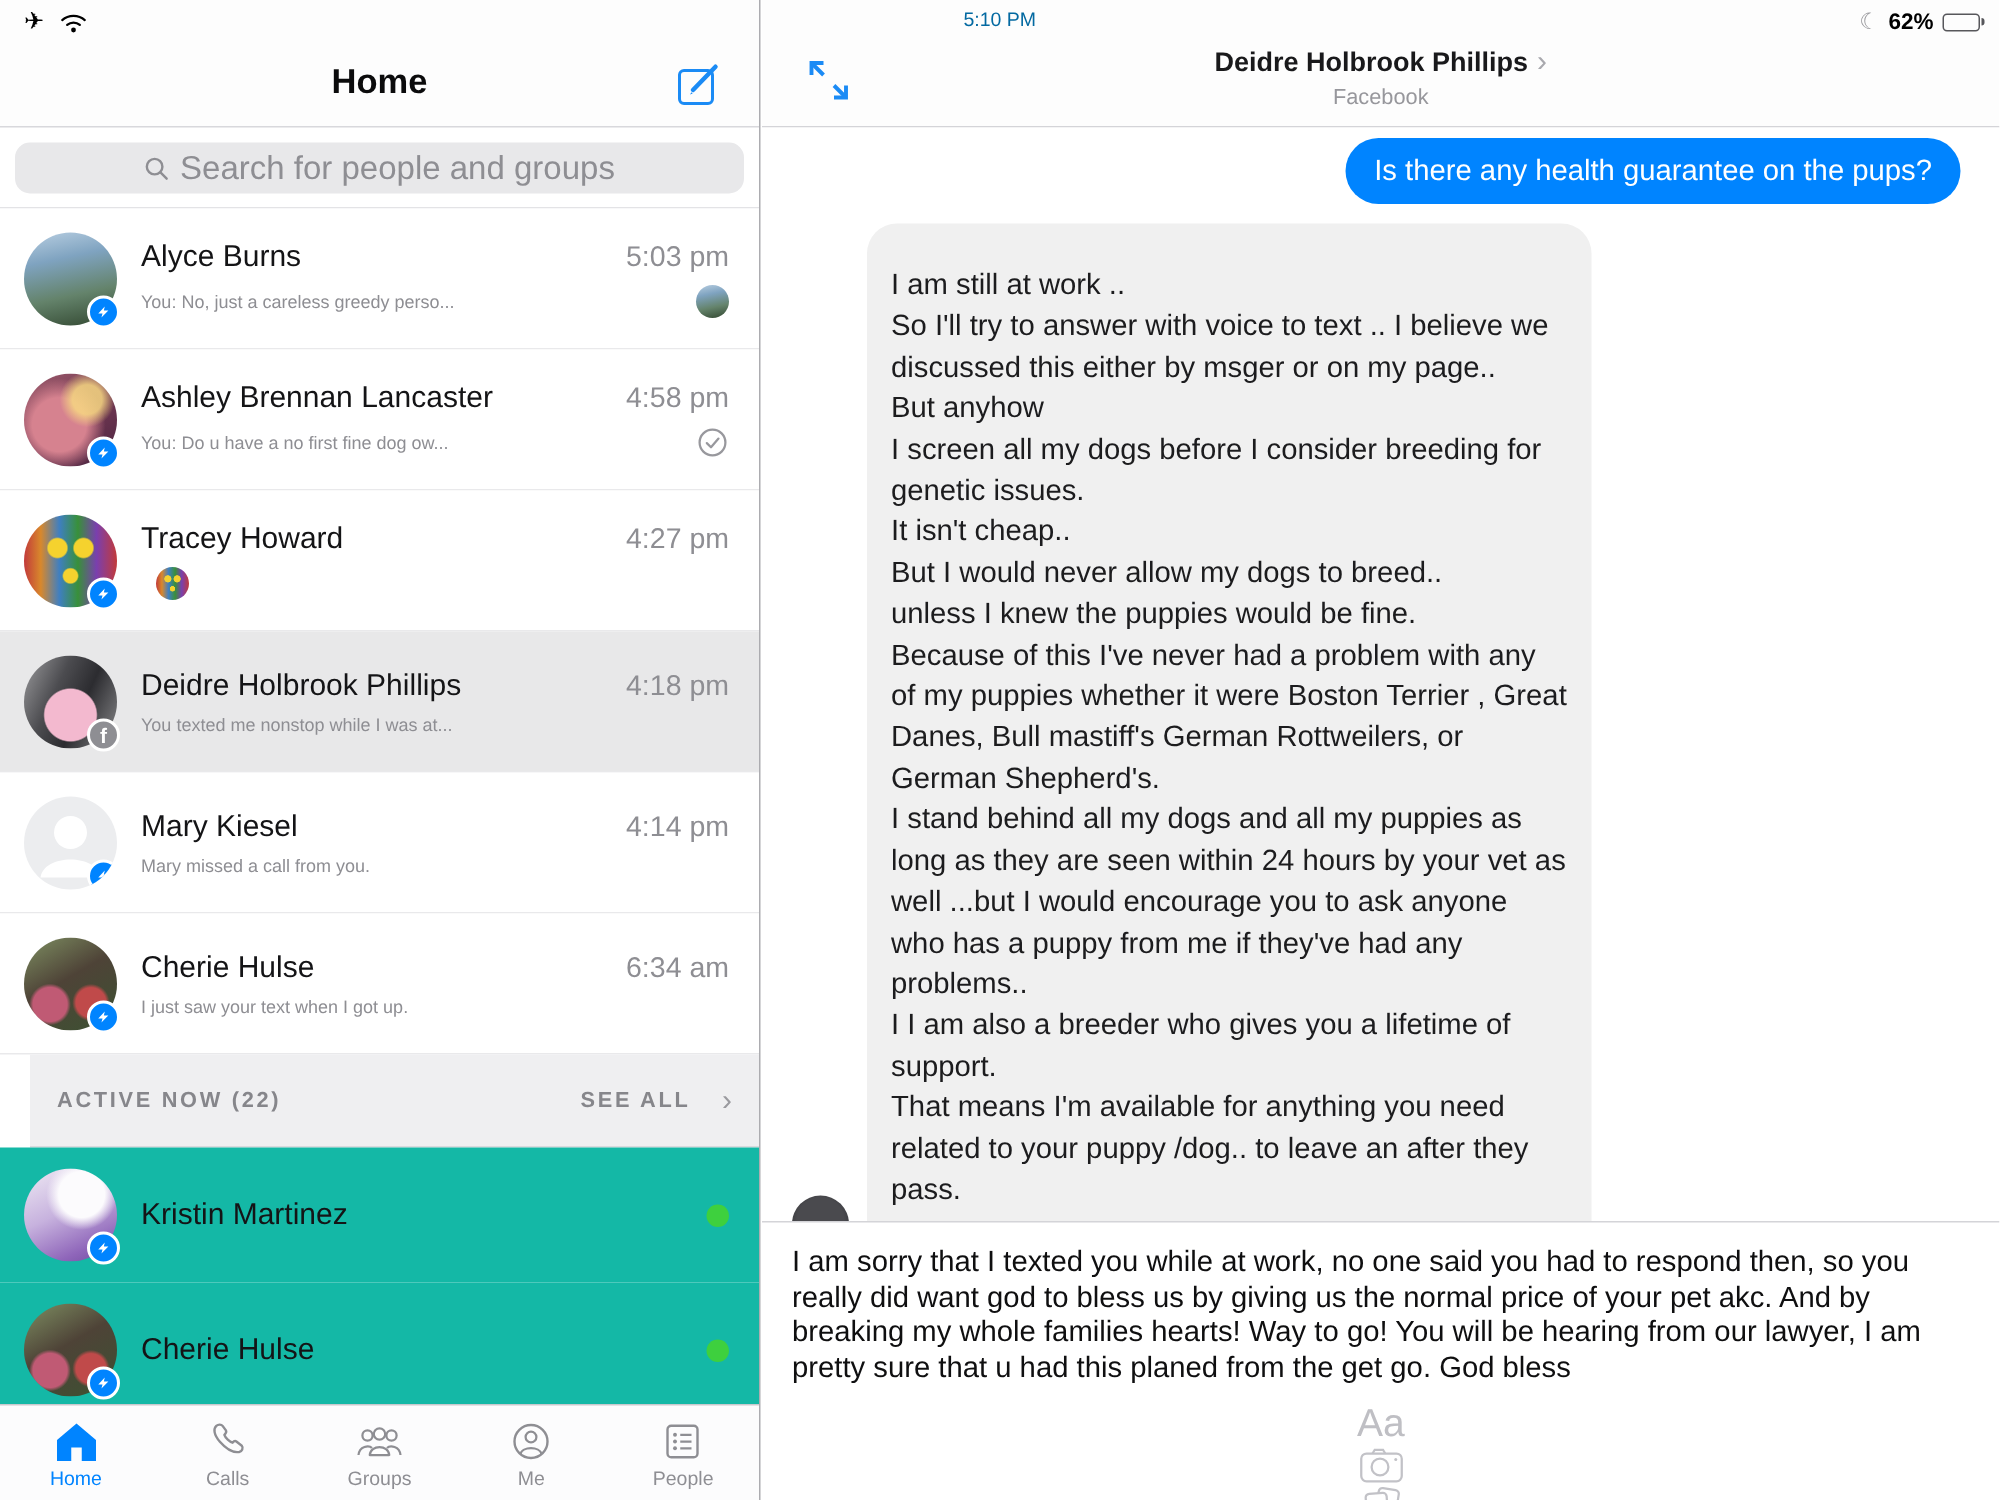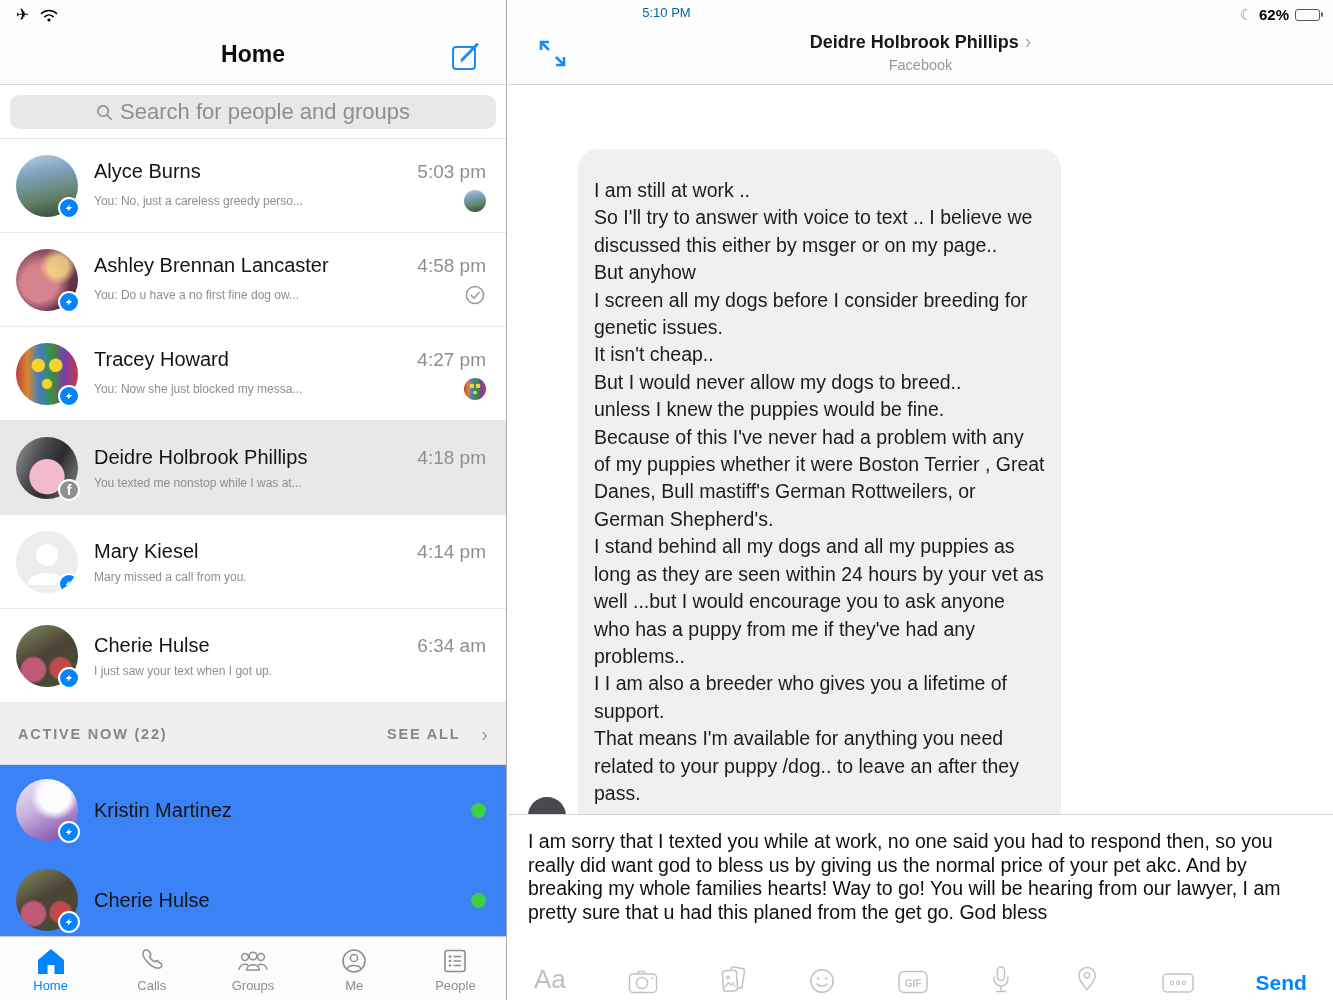--- a/index.html
+++ b/index.html
@@ -31,26 +31,26 @@
   .badge.msgr { background:#0084FF; }
   .badge.fb { background:#8E8E93; color:#fff; font-size:14px; font-weight:700; }
   .row-top { display:flex; justify-content:space-between; align-items:baseline; }
   .cname { font-size:20px; font-weight:500; color:#141416; }
   .ctime { font-size:19px; color:#8E8E93; font-weight:400; }
   .row-bottom { display:flex; justify-content:space-between; align-items:center; }
   .snippet { font-size:12px; color:#8E8E93; white-space:nowrap; overflow:hidden; }
   .receipt { flex:none; width:22px; height:22px; border-radius:50%; margin-left:10px; }
 
   .active-head { height:62px; background:#EFEFF1; border-bottom:1px solid #D9D9DD;
-    display:flex; align-items:center; justify-content:space-between; padding:0 18px; }
+    display:flex; align-items:center; justify-content:space-between; padding:0 18px;margin-left:20px; }
   .active-label { font-size:14.5px; font-weight:600; letter-spacing:1.8px; color:#86868B; }
   .see-all { font-size:14.5px; font-weight:600; letter-spacing:1.8px; color:#86868B;
     display:flex; align-items:flex-end; gap:21px; background:none; border:none; cursor:pointer; }
   .see-all .chev { font-size:20px; letter-spacing:0; line-height:0.8; font-weight:400; color:#9a9a9f; }
-  .arow { position:relative; height:90px; background:#3b82f6; padding:0 20px 0 94px;
+  .arow { position:relative; height:90px; background:#14b8a6; padding:0 20px 0 94px;
     display:flex; align-items:center; justify-content:space-between; }
   .arow .avatar { top:14px; }
   .online-dot { width:15px; height:15px; border-radius:50%; }
 
   .tabbar { position:absolute; left:0; right:0; bottom:0; height:64px; background:#FCFCFD;
     border-top:1px solid #C9C9CE; display:flex; }
   .tab { flex:1; display:flex; flex-direction:column; align-items:center; justify-content:center;
     gap:3px; background:none; border:none; cursor:pointer; padding-top:2px; }
   .tab-label { font-size:13px; color:#8E8E93; }
   .tab.active .tab-label { color:#0084FF; }
@@ -102,21 +102,21 @@
   .bubble-in { position:absolute; top:64px; left:70px; width:483px; background:#F0F0F0;
     color:#1c1c1e; font-size:19.5px; line-height:27.4px; padding:28px 16px;
     border-radius:20px; white-space:pre-wrap; }
   .peek-avatar { position:absolute; left:20px; top:712px; width:38px; height:38px; border-radius:50%;
     background:radial-gradient(circle at 50% 45%, #4a4a4e 0 55%, #252529 100%); }
 
   .composer { position:relative; height:185px; border-top:1px solid #D4D4D8; background:#fff; }
   .composer-text { padding:15px 26px 0 20px; font-size:19.5px; line-height:23.6px; color:#0f0f10;
     outline:none; }
   .composer-toolbar { position:absolute; left:0; right:0; bottom:4px; height:62px;
-    display:flex; align-items:flex-end; justify-content:space-between; padding:0 26px; }
+    display:flex; align-items:center; justify-content:space-between; padding:0 26px;flex-direction:column; }
   .tool { background:none; border:none; cursor:pointer; display:flex; align-items:center;
     justify-content:center; }
   .tool-aa { font-size:26px; color:#BFBFC4; }
   .send-btn { font-size:21px; font-weight:700; color:#0084FF; background:none; border:none; cursor:pointer;margin-top:42px; }
 
   svg { display:block; }
 </style>
 </head>
 <body>
 
@@ -199,21 +199,20 @@
           <svg width="12" height="12" viewBox="0 0 20 20">
               <path d="M11.4 4 L4.2 11.6 H8.9 L7.7 16 L15.4 8.2 H10.4 Z" fill="#fff"></path>
             </svg>
         </span>
       </div>
       <div class="row-top">
         <span class="cname">Tracey Howard</span>
         <span class="ctime">4:27 pm</span>
       </div>
       <div class="row-bottom">
-        <span class="snippet">You: Now she just blocked my messa...</span>
         <span class="receipt av-tracey"></span>
       </div>
     </div>
 
     <div class="row selected">
       <div class="avatar av-deidre">
         <span class="badge fb">f</span>
       </div>
       <div class="row-top">
         <span class="cname">Deidre Holbrook Phillips</span>
@@ -359,20 +358,21 @@
       </button>
       <div class="chat-title-wrap">
         <div class="chat-title">
           <span>Deidre Holbrook Phillips</span><span class="chev">›</span>
         </div>
         <div class="chat-subtitle">Facebook</div>
       </div>
     </div>
 
     <div class="chat-body">
+      <div class="bubble-out">Is there any health guarantee on the pups?</div>
       <div class="bubble-in">I am still at work ..
 So I'll try to answer with voice to text .. I believe we discussed this either by msger or on my page..
 But anyhow
 I screen all my dogs before I consider breeding for genetic issues.
 It isn't cheap..
 But I would never allow my dogs to breed..
 unless I knew the puppies would be fine.
 Because of this I've never had a problem with any of my puppies whether it were Boston Terrier , Great Danes, Bull mastiff's German Rottweilers, or German Shepherd's.
 I stand behind all my dogs and all my puppies as long as they are seen within 24 hours by your vet as well ...but I would encourage you to ask anyone who has a puppy from me if they've had any problems..
 I I am also a breeder who gives you a lifetime of support.

